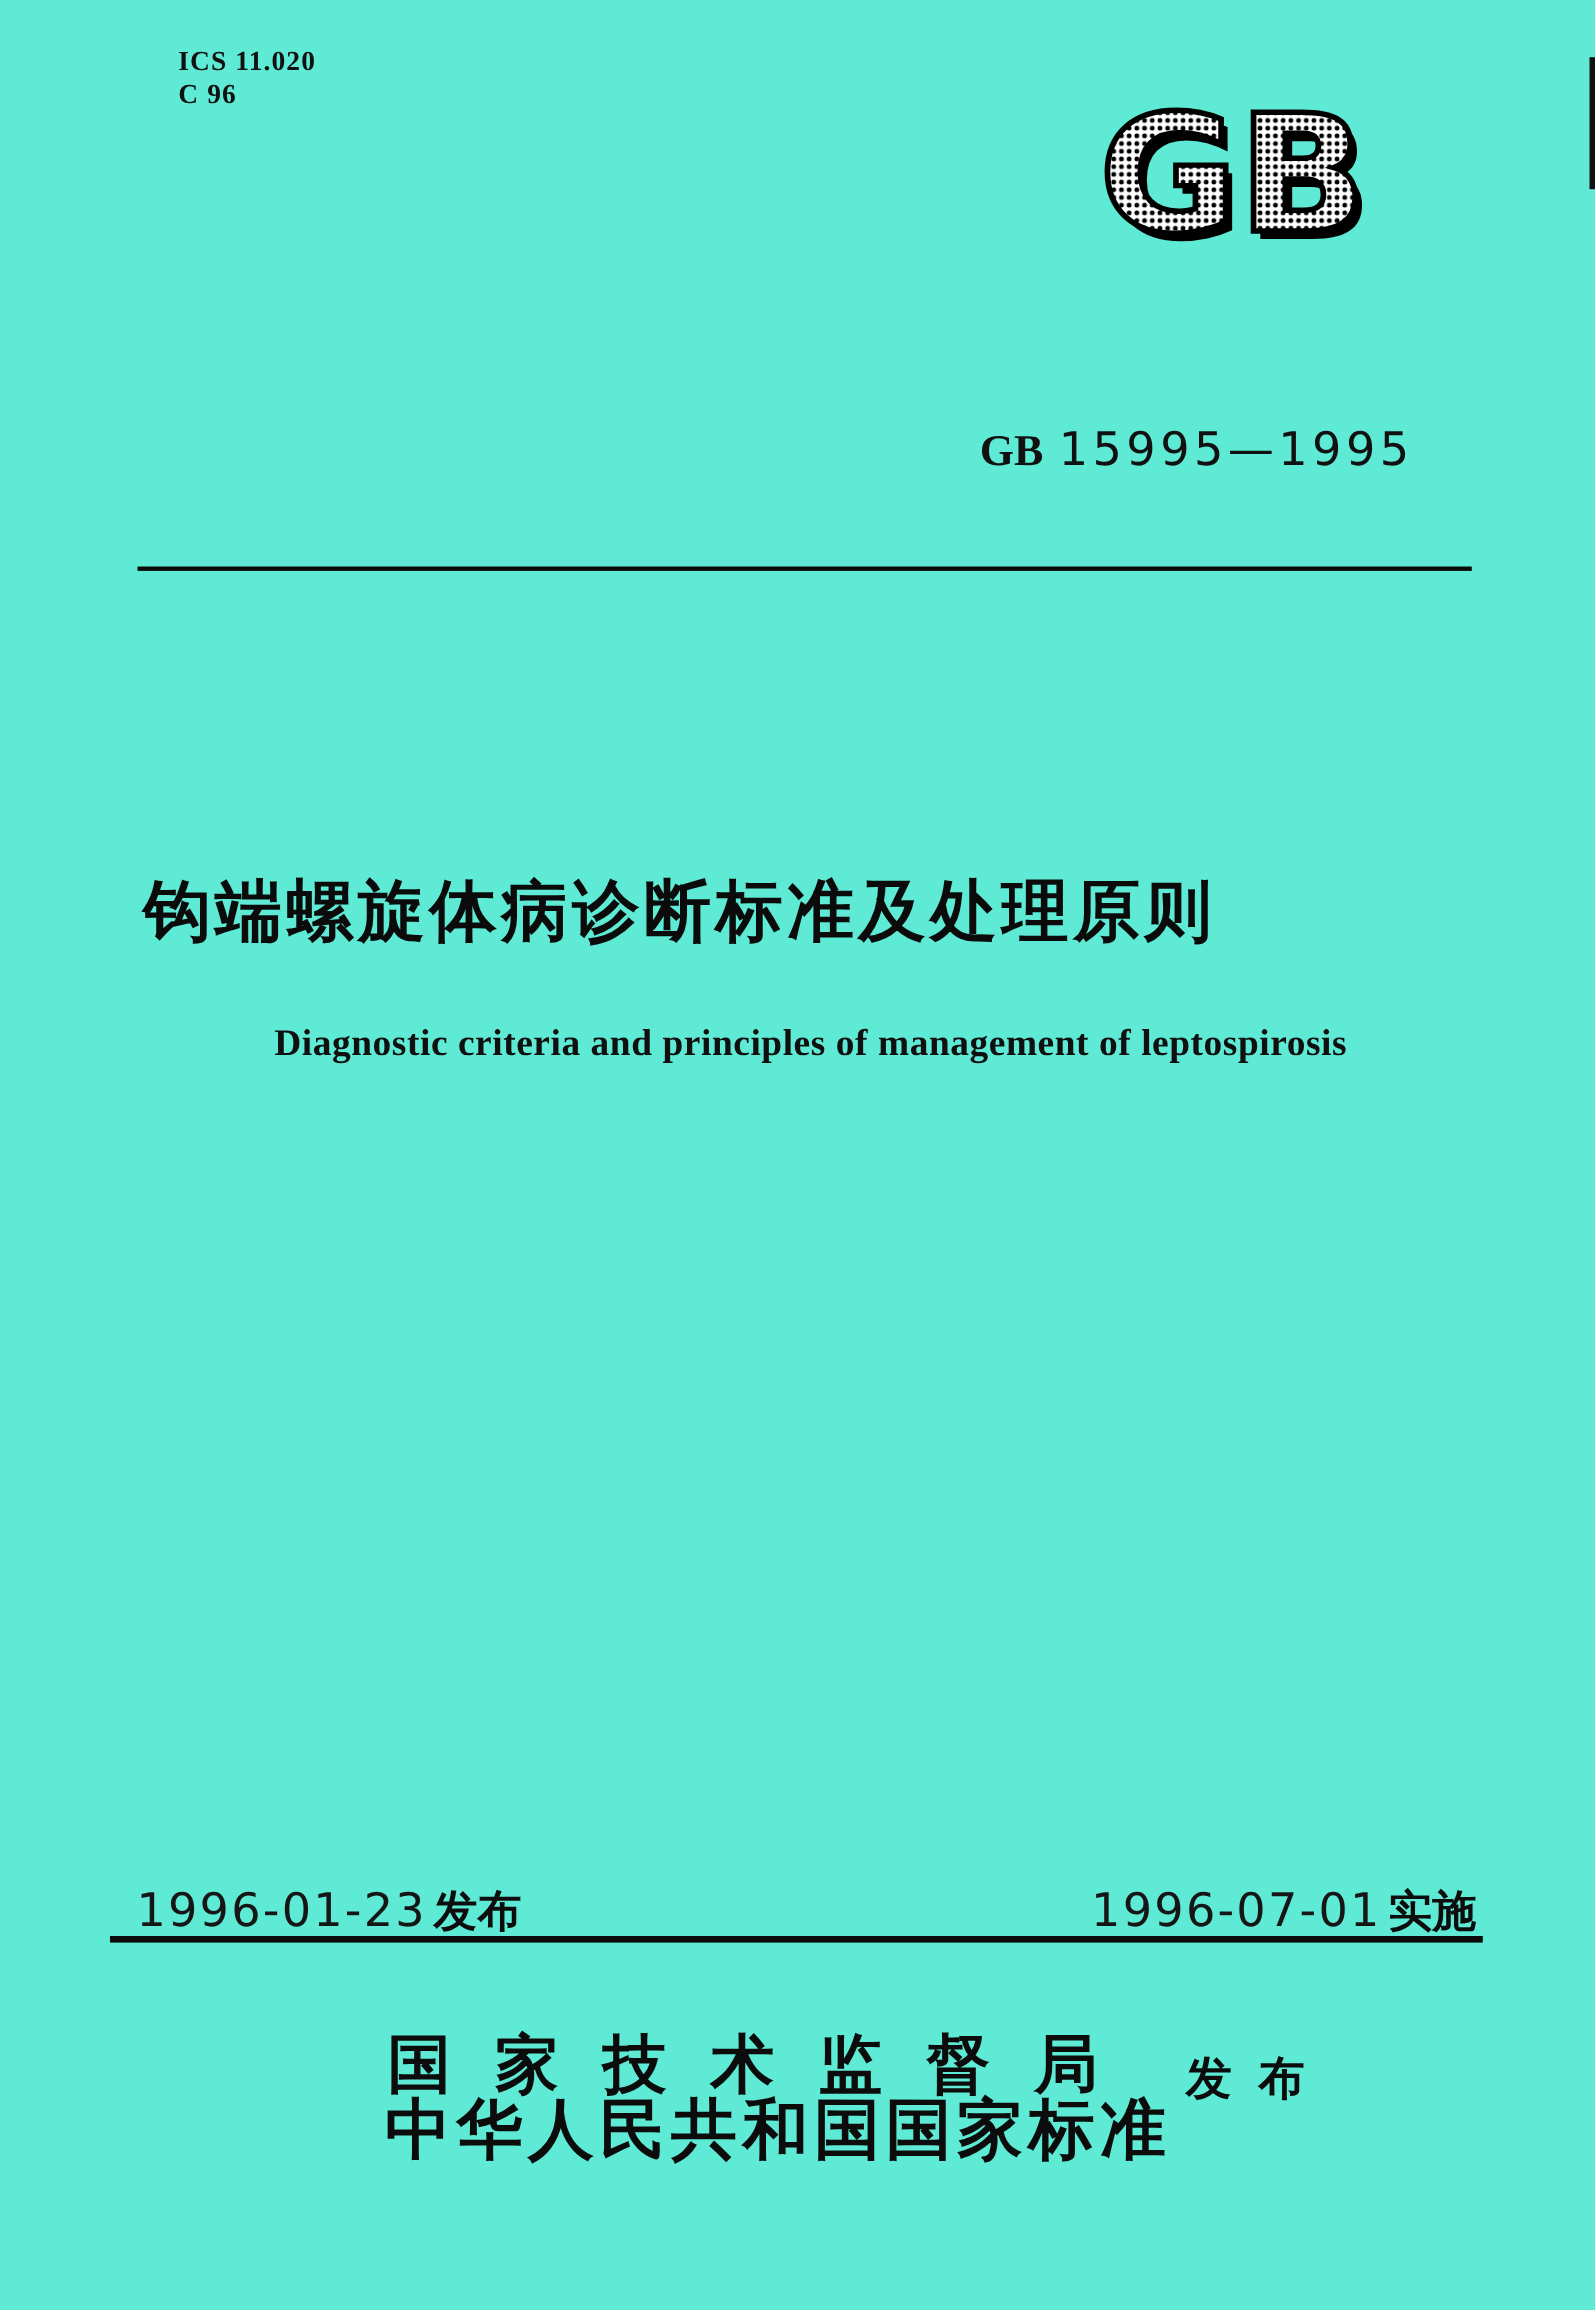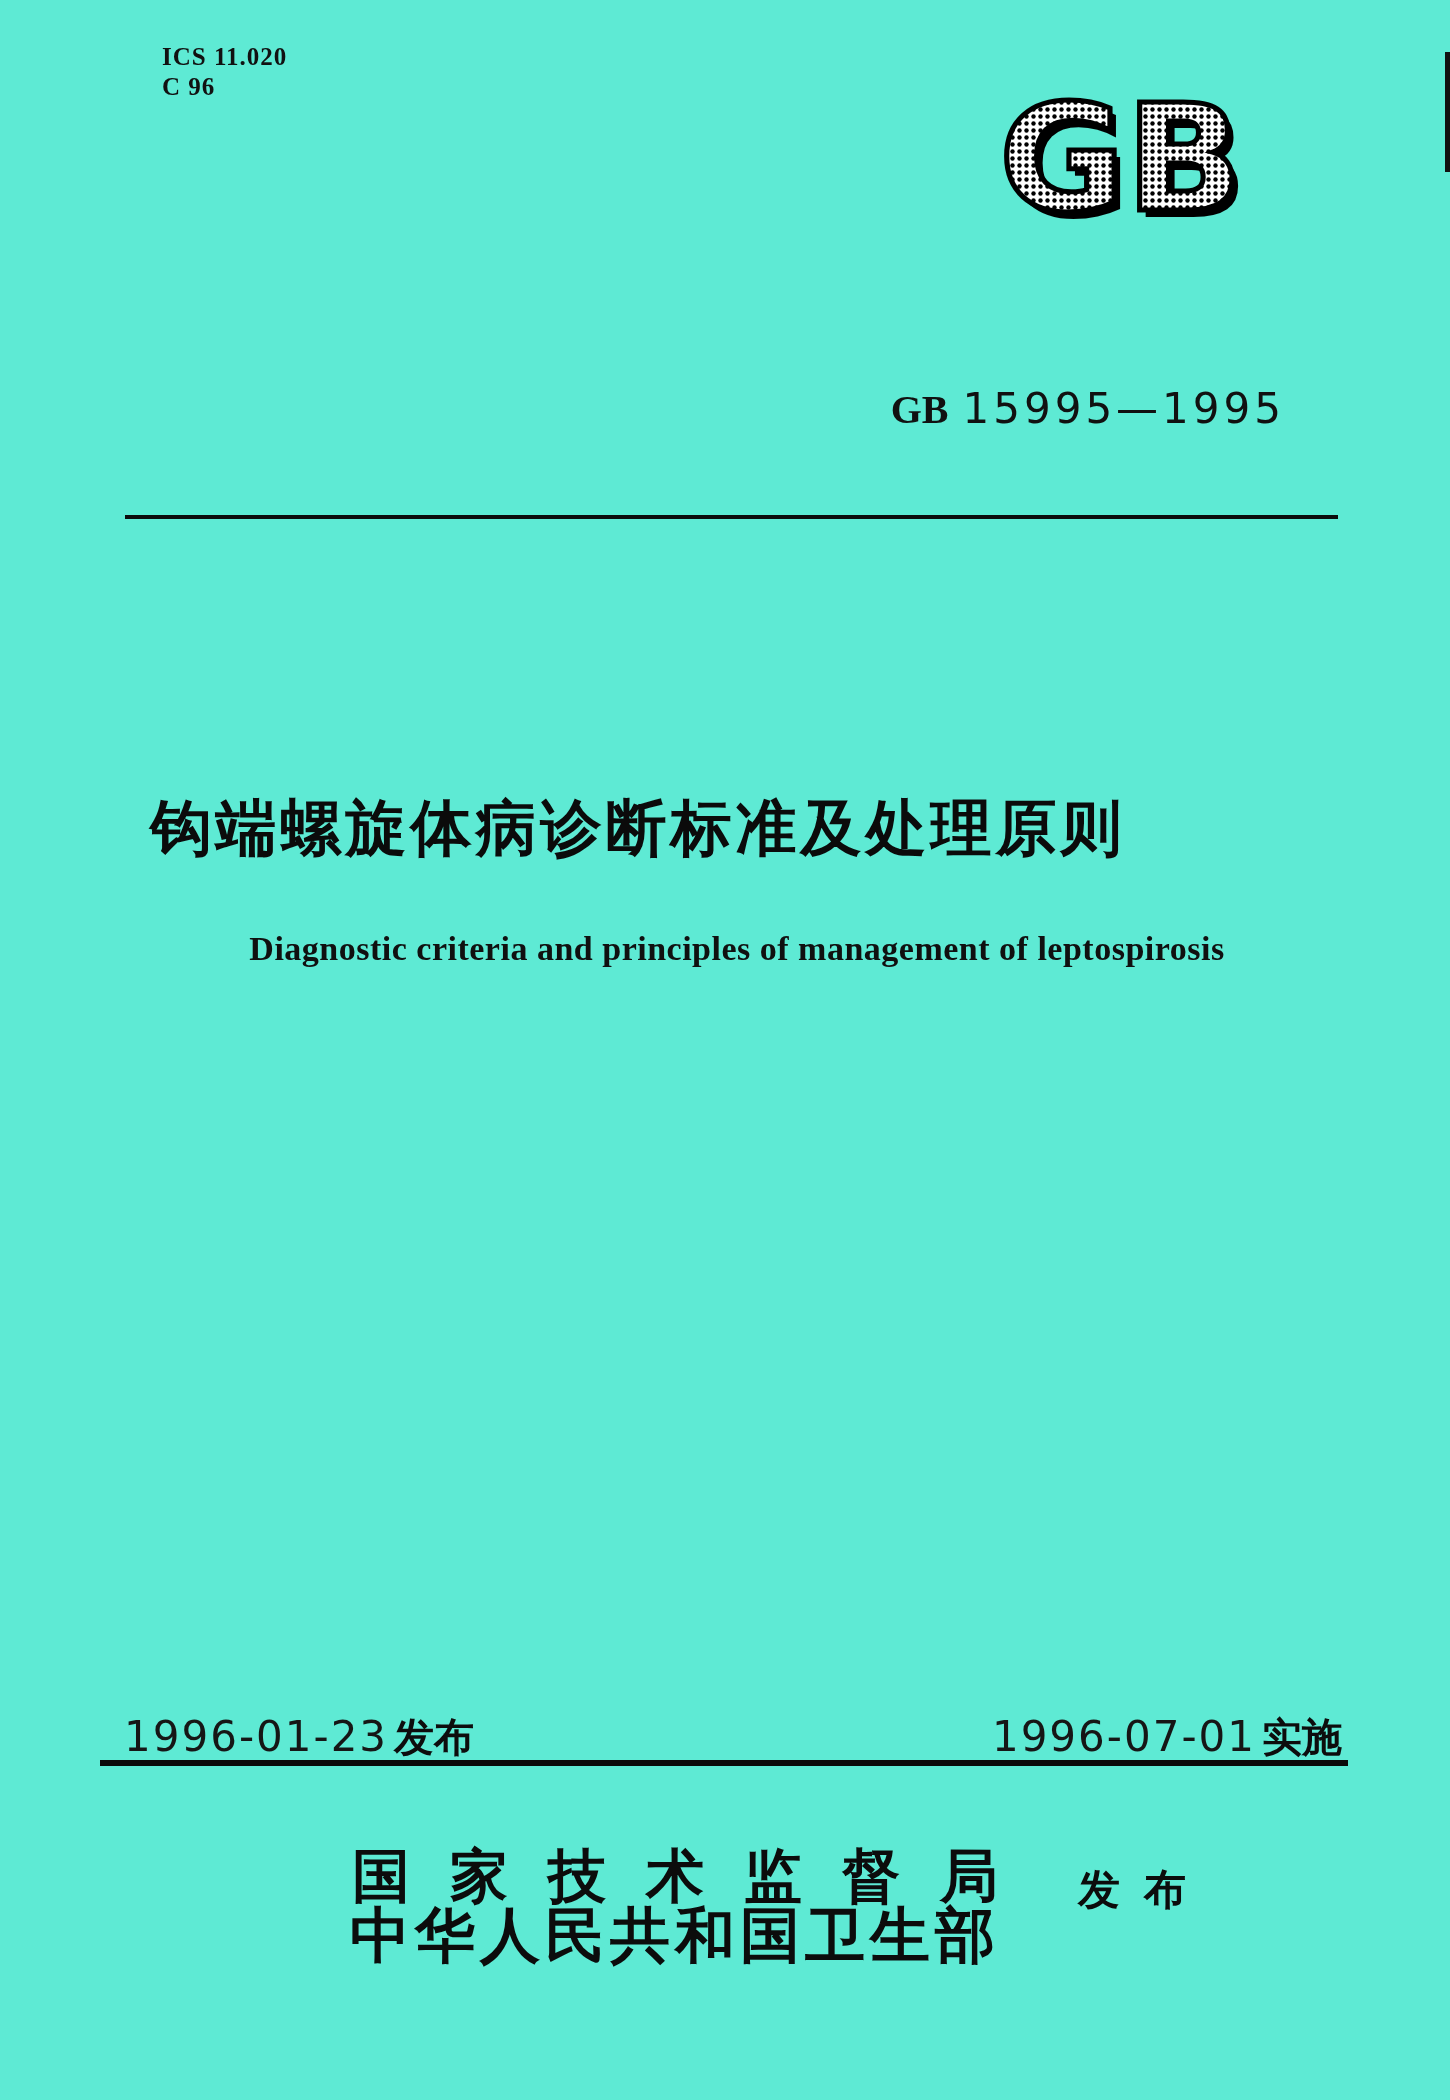--- a/index.html
+++ b/index.html
@@ -66,21 +66,20 @@
   
   .title-cn{
     left:0;top:788px;width:1236px;
     text-align:center;
     font-family:"Liberation Sans", sans-serif;
     font-weight:900;
     font-size:61px;
     letter-spacing:4px;
     white-space:nowrap;
     color:#0b0b0b;
-    margin-left:20px;
   }
 
   
   .title-en{
     left:0;top:930px;width:1450px;
     text-align:center;
     font-family:"Liberation Serif", serif;
     font-weight:bold;
     font-size:34px;
     letter-spacing:0.5px;
@@ -180,16 +179,16 @@
       <span class="date-num">1996-01-23</span><span class="date-label">发布</span>
     </div>
     <div class="date-right">
       <span class="date-num">1996-07-01</span><span class="date-label">实施</span>
     </div>
   </div>
 
   <div class="abs rule-thick"></div>
 
   <div class="abs pub-line1">国家技术监督局</div>
-  <div class="abs pub-line2">中华人民共和国卫生部</div>
+  <div class="abs pub-line2">中华人民共和国国家标准</div>
   <div class="abs pub-label">发布</div>
 
 </div>
 
 </body></html>

